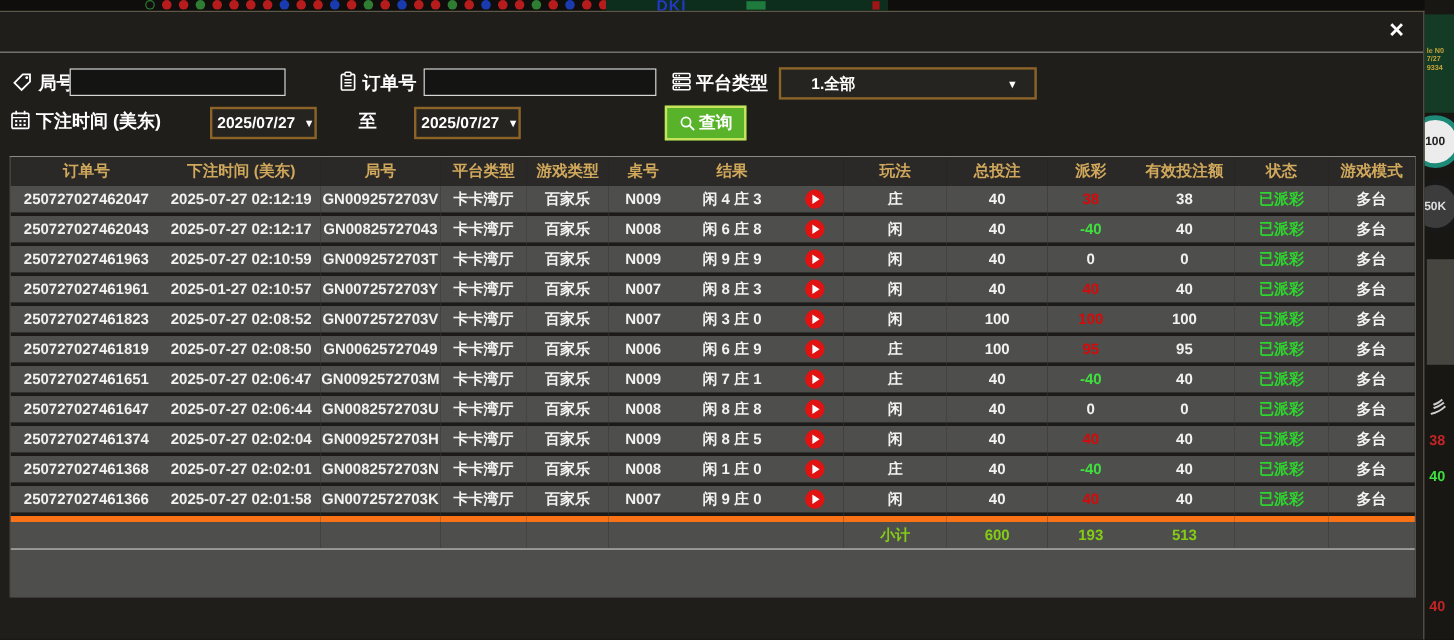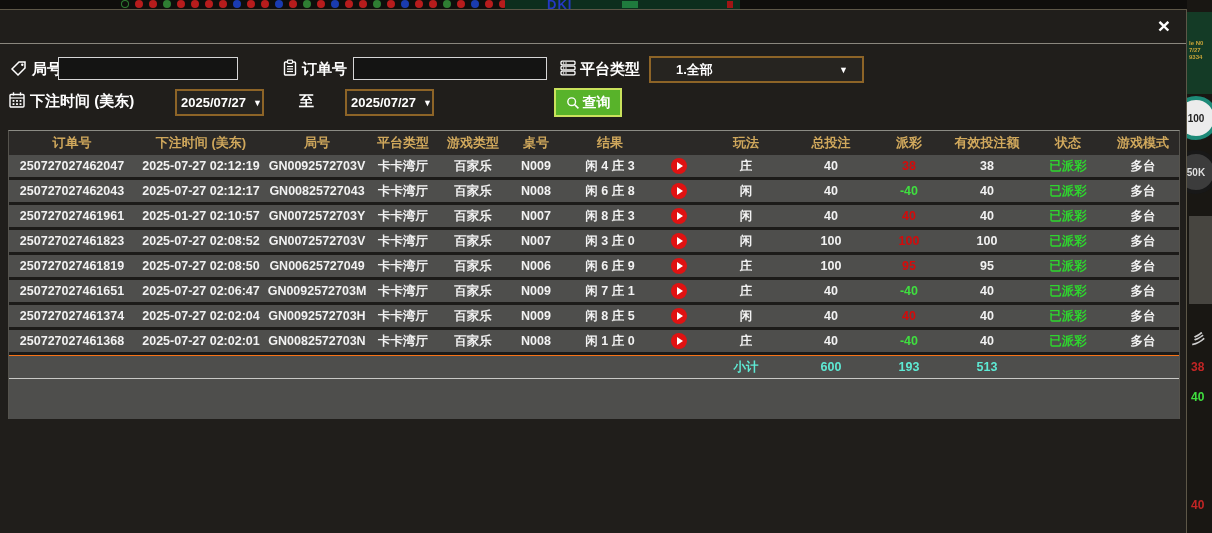--- a/index.html
+++ b/index.html
@@ -51,21 +51,21 @@
   .search-btn{position:absolute;left:554px;top:78px;width:64px;height:25px;background:#58b32a;
     border:2px solid #c9e25c;color:#fff;font-size:14px;font-weight:bold;
     display:flex;align-items:center;justify-content:center;gap:3px;cursor:pointer}
   
   .records{position:absolute;left:8px;top:120px;width:1170px;border-collapse:separate;border-spacing:0;
     table-layout:fixed;border-top:1px solid #8b8b84;border-left:1px solid #55534d;border-right:1px solid #55534d}
   .records th{height:24px;background:#2b2927;color:#d0a85c;font-size:13px;font-weight:bold;
     text-align:center;padding:0;white-space:nowrap;overflow:hidden}
   .records td{height:22px;background:#4e4e4c;color:#f2f2f2;font-size:12.5px;font-weight:600;
     text-align:center;padding:0;white-space:nowrap;overflow:hidden;border-bottom:3px solid #1c1b19}
-  .records tr.foot-row td{color:#5eead4;font-weight:bold;border-bottom:none;border-top:1px solid #f97316;height:22px}
+  .records tr.foot-row td{color:#84cc16;font-weight:bold;border-bottom:none;border-top:5px solid #f97316;height:22px}
   .records tr.filler-row td{border-bottom:none;border-top:1px solid #c9c9c6;height:40px}
   .pay-pos{color:#d40b0b!important}
   .pay-neg{color:#3fdf3f!important}
   .pay-zero{color:#f2f2f2!important}
   .status-paid{color:#2ed52e!important}
   .play-btn{width:16px;height:16px;border-radius:50%;background:#e01212;display:inline-flex;
     align-items:center;justify-content:center;vertical-align:middle;cursor:pointer}
   .play-btn::after{content:"";border-left:6px solid #fff;border-top:4px solid transparent;
     border-bottom:4px solid transparent;margin-left:2px}
   .c1{width:126px}.c2{width:132px}.c3{width:100px}.c4{width:72px}.c5{width:68px}.c6{width:58px}
@@ -247,20 +247,36 @@
           <td>闲 6 庄 8</td>
           <td><span class="play-btn"></span></td>
           <td>闲</td>
           <td>40</td>
           <td class="pay-neg">-40</td>
           <td>40</td>
           <td class="status-paid">已派彩</td>
           <td>多台</td>
         </tr>
         <tr>
+          <td>250727027461963</td>
+          <td>2025-07-27 02:10:59</td>
+          <td>GN0092572703T</td>
+          <td>卡卡湾厅</td>
+          <td>百家乐</td>
+          <td>N009</td>
+          <td>闲 9 庄 9</td>
+          <td><span class="play-btn"></span></td>
+          <td>闲</td>
+          <td>40</td>
+          <td class="pay-zero">0</td>
+          <td>0</td>
+          <td class="status-paid">已派彩</td>
+          <td>多台</td>
+        </tr>
+        <tr>
           <td>250727027461961</td>
           <td>2025-01-27 02:10:57</td>
           <td>GN0072572703Y</td>
           <td>卡卡湾厅</td>
           <td>百家乐</td>
           <td>N007</td>
           <td>闲 8 庄 3</td>
           <td><span class="play-btn"></span></td>
           <td>闲</td>
           <td>40</td>
@@ -311,20 +327,36 @@
           <td>闲 7 庄 1</td>
           <td><span class="play-btn"></span></td>
           <td>庄</td>
           <td>40</td>
           <td class="pay-neg">-40</td>
           <td>40</td>
           <td class="status-paid">已派彩</td>
           <td>多台</td>
         </tr>
         <tr>
+          <td>250727027461647</td>
+          <td>2025-07-27 02:06:44</td>
+          <td>GN0082572703U</td>
+          <td>卡卡湾厅</td>
+          <td>百家乐</td>
+          <td>N008</td>
+          <td>闲 8 庄 8</td>
+          <td><span class="play-btn"></span></td>
+          <td>闲</td>
+          <td>40</td>
+          <td class="pay-zero">0</td>
+          <td>0</td>
+          <td class="status-paid">已派彩</td>
+          <td>多台</td>
+        </tr>
+        <tr>
           <td>250727027461374</td>
           <td>2025-07-27 02:02:04</td>
           <td>GN0092572703H</td>
           <td>卡卡湾厅</td>
           <td>百家乐</td>
           <td>N009</td>
           <td>闲 8 庄 5</td>
           <td><span class="play-btn"></span></td>
           <td>闲</td>
           <td>40</td>
@@ -338,20 +370,36 @@
           <td>2025-07-27 02:02:01</td>
           <td>GN0082572703N</td>
           <td>卡卡湾厅</td>
           <td>百家乐</td>
           <td>N008</td>
           <td>闲 1 庄 0</td>
           <td><span class="play-btn"></span></td>
           <td>庄</td>
           <td>40</td>
           <td class="pay-neg">-40</td>
+          <td>40</td>
+          <td class="status-paid">已派彩</td>
+          <td>多台</td>
+        </tr>
+        <tr>
+          <td>250727027461366</td>
+          <td>2025-07-27 02:01:58</td>
+          <td>GN0072572703K</td>
+          <td>卡卡湾厅</td>
+          <td>百家乐</td>
+          <td>N007</td>
+          <td>闲 9 庄 0</td>
+          <td><span class="play-btn"></span></td>
+          <td>闲</td>
+          <td>40</td>
+          <td class="pay-pos">40</td>
           <td>40</td>
           <td class="status-paid">已派彩</td>
           <td>多台</td>
         </tr>
         <tr class="foot-row">
           <td></td>
           <td></td>
           <td></td>
           <td></td>
           <td></td>

